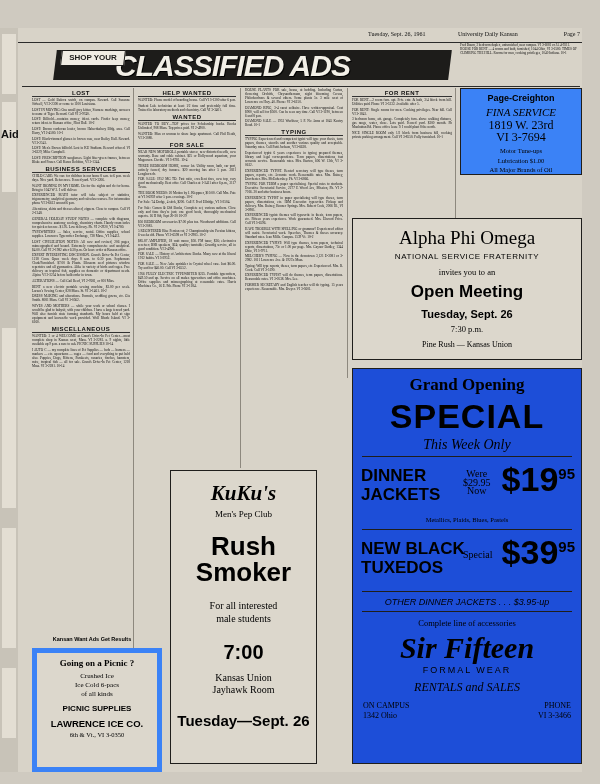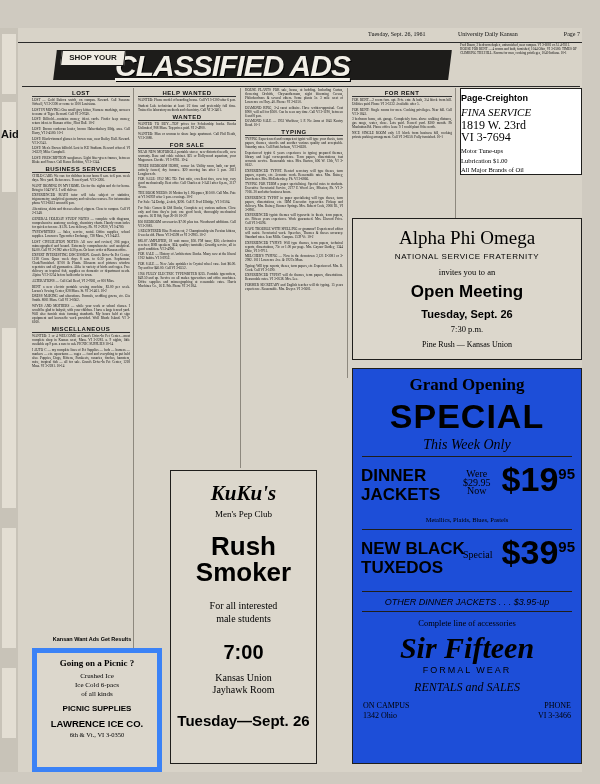--- a/index.html
+++ b/index.html
@@ -10,41 +10,41 @@
   .leftedge{position:absolute;left:0;top:28px;width:18px;height:744px;background:#c8c3b8;}
   .leftedge .sl{position:absolute;left:2px;width:14px;background:#e3ded3;}
   .masthead{position:absolute;left:18px;top:30px;width:564px;height:14px;font-size:6px;color:#111;}
   .mh-left{position:absolute;left:350px;top:1px;}
   .mh-mid{position:absolute;left:440px;top:1px;}
   .mh-right{position:absolute;right:2px;top:1px;}
   .hr{position:absolute;background:#2b2b2b;}
   
   .banner{position:absolute;left:55px;top:44px;width:395px;height:40px;}
   .banner .bar{position:absolute;left:0;top:6px;width:395px;height:30px;background:#1d1c1a;transform:skewX(-7deg);}
-  .banner .bigtext{position:absolute;left:60px;top:5px;font-family:"Liberation Sans",sans-serif;font-weight:bold;font-style:italic;font-size:30px;color:#f2efe7;letter-spacing:-1px;text-shadow:1px 1px 0 #000;text-decoration:underline;}
+  .banner .bigtext{position:absolute;left:60px;top:5px;font-family:"Liberation Sans",sans-serif;font-weight:bold;font-style:italic;font-size:30px;color:#f2efe7;letter-spacing:-1px;text-shadow:1px 1px 0 #000;}
   .banner .shopyour{position:absolute;left:6px;top:6px;width:62px;height:14px;background:#f0ece3;transform:skewX(-7deg);border:1px solid #1d1c1a;}
   .banner .shopyour span{display:block;font-family:"Liberation Sans",sans-serif;font-weight:bold;font-size:8px;color:#1d1c1a;text-align:center;line-height:14px;transform:skewX(7deg);}
   .col{position:absolute;top:0;width:98px;font-size:3.6px;line-height:4.3px;color:#111;text-align:justify;}
   .c1{left:32px;}
   .c2{left:138px;}
   .c3{left:245px;}
   .c4{left:352px;}
   .colhead{font-family:"Liberation Sans",sans-serif;font-weight:bold;font-size:6px;text-align:center;letter-spacing:.5px;margin:3px 0 1px;}
   .rule{border-top:1px solid #333;margin:1px 0;}
   .ad{margin-bottom:1.6px;}
   .vrule{position:absolute;top:0;width:1px;background:#8d887e;}
   .kuku{position:absolute;left:170px;top:470px;width:145px;height:292px;border:1px solid #1f1e1c;background:#dcd7cc;text-align:center;}
   .kuku .name{font-family:"Liberation Serif",serif;font-weight:bold;font-style:italic;font-size:21px;margin-top:10px;}
   .kuku .sub{font-size:9px;margin-top:3px;}
   .kuku .rush{font-family:"Liberation Sans",sans-serif;font-weight:bold;font-size:26px;margin-top:14px;line-height:26px;}
   .kuku .for{font-size:10px;margin-top:14px;line-height:13px;}
   .kuku .time{font-family:"Liberation Sans",sans-serif;font-weight:bold;font-size:20px;margin-top:16px;}
   .kuku .place{font-size:10px;margin-top:8px;line-height:12px;}
   .kuku .date{font-family:"Liberation Sans",sans-serif;font-weight:bold;font-size:15px;margin-top:16px;}
-  .pc{position:absolute;left:460px;top:88px;width:120px;height:85px;border:1px solid #1f1e1c;background:#ffffff;}
+  .pc{position:absolute;left:460px;top:88px;width:120px;height:85px;border:1px solid #1f1e1c;background:#3b82f6;text-align:center;}
   .pc .t1{font-family:"Liberation Sans",sans-serif;font-weight:bold;font-size:9px;margin-top:4px;}
   .pc .t2{font-family:"Liberation Serif",serif;font-style:italic;font-size:11px;margin-top:3px;}
   .pc .t3{font-size:12px;margin-top:3px;line-height:9px;}
   .pc .t4{font-size:6.5px;margin-top:5px;line-height:8.5px;}
   .apo{position:absolute;left:352px;top:218px;width:228px;height:140px;border:1px solid #1f1e1c;background:#dcd7cc;text-align:center;}
   .apo .gk{font-family:"Liberation Serif",serif;font-size:19px;margin-top:8px;}
   .apo .nat{font-family:Liberation Sans, sans-serif;font-size:8px;letter-spacing:.6px;margin-top:3px;}
   .apo .inv{font-size:8.5px;margin-top:6px;}
   .apo .om{font-family:"Liberation Sans",sans-serif;font-weight:bold;font-size:17px;margin-top:5px;}
   .apo .dt{font-family:"Liberation Sans",sans-serif;font-weight:bold;font-size:11px;margin-top:6px;}

